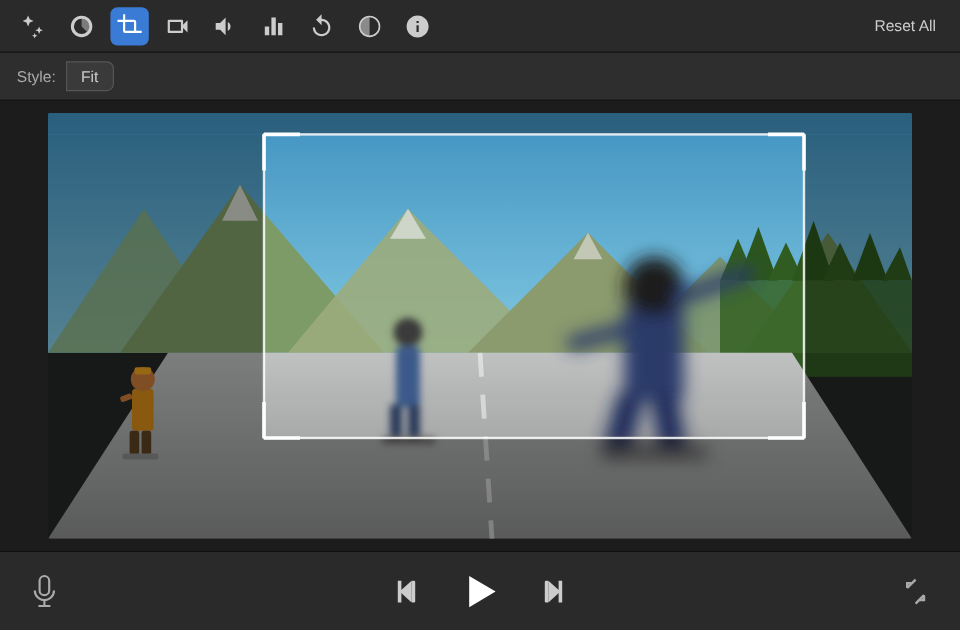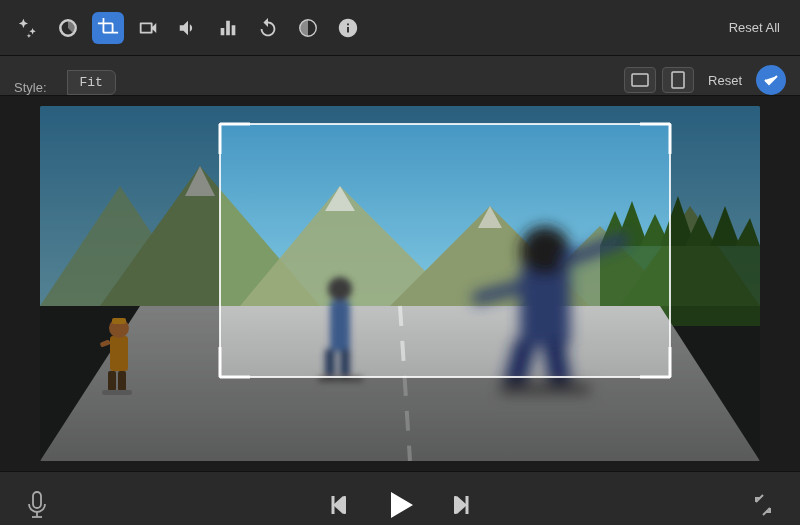--- a/index.html
+++ b/index.html
@@ -7,21 +7,21 @@
       width: 800px;
       height: 525px;
       background: #1a1a1a;
       font-family: -apple-system, 'Helvetica Neue', sans-serif;
       color: #fff;
       overflow: hidden;
     }
 
     
     #top-toolbar {
-      height: 56px;
+      height: 44px;
       background: #2a2a2a;
       border-bottom: 1px solid #111;
       display: flex;
       align-items: center;
       padding: 0 12px;
       gap: 8px;
     }
     .tool-icon {
       width: 32px;
       height: 32px;
@@ -50,38 +50,37 @@
       cursor: pointer;
       padding: 4px 8px;
     }
 
     
     #style-bar {
       height: 40px;
       background: #2e2e2e;
       border-bottom: 1px solid #111;
       display: flex;
-      align-items: flex-end;
+      align-items: center;
       padding: 0 14px;
-      gap: 12px;
+      gap: 0;
     }
     #style-label {
       color: #aaa;
       font-size: 13px;
       margin-right: 8px;
     }
     .style-btn {
       padding: 4px 12px;
       font-size: 13px;
       border: 1px solid #555;
       background: #3a3a3a;
       color: #ccc;
       cursor: pointer;
       border-radius: 0;
-      font-family: Liberation Mono, monospace;
     }
     .style-btn:first-of-type {
       border-radius: 6px 0 0 6px;
     }
     .style-btn:last-of-type {
       border-radius: 0 6px 6px 0;
     }
     .style-btn.active {
       background: #5a5a5a;
       color: #fff;
@@ -259,38 +258,20 @@
 
   <div class="spacer"></div>
 
   <button id="reset-all-btn">Reset All</button>
 </div>
 
 <div id="style-bar">
   <span id="style-label">Style:</span>
   <button class="style-btn">Fit</button>
 
-  <div class="right-controls">
-    <div class="aspect-btn">
-      <svg width="18" height="14" viewBox="0 0 18 14">
-        <rect x="1" y="1" width="16" height="12" rx="1" fill="none" stroke="#ccc" stroke-width="1.5"></rect>
-      </svg>
-    </div>
-    <div class="aspect-btn">
-      <svg width="14" height="18" viewBox="0 0 14 18">
-        <rect x="1" y="1" width="12" height="16" rx="1" fill="none" stroke="#ccc" stroke-width="1.5"></rect>
-      </svg>
-    </div>
-    <button id="reset-btn">Reset</button>
-    <div class="check-btn">
-      <svg width="16" height="16" viewBox="0 0 16 16">
-        <path fill="#fff" d="M2 8l4 4 8-8" stroke="#fff" stroke-width="2"></path>
-      </svg>
-    </div>
-  </div>
 </div>
 
 <div id="video-area">
   <div class="scene">
 
     <svg class="scene-svg" viewBox="0 0 720 355" preserveAspectRatio="xMidYMid slice">
 
       <defs>
         <linearGradient id="skyGrad" x1="0" y1="0" x2="0" y2="1">
           <stop offset="0%" stop-color="#3a8fc0"></stop>

